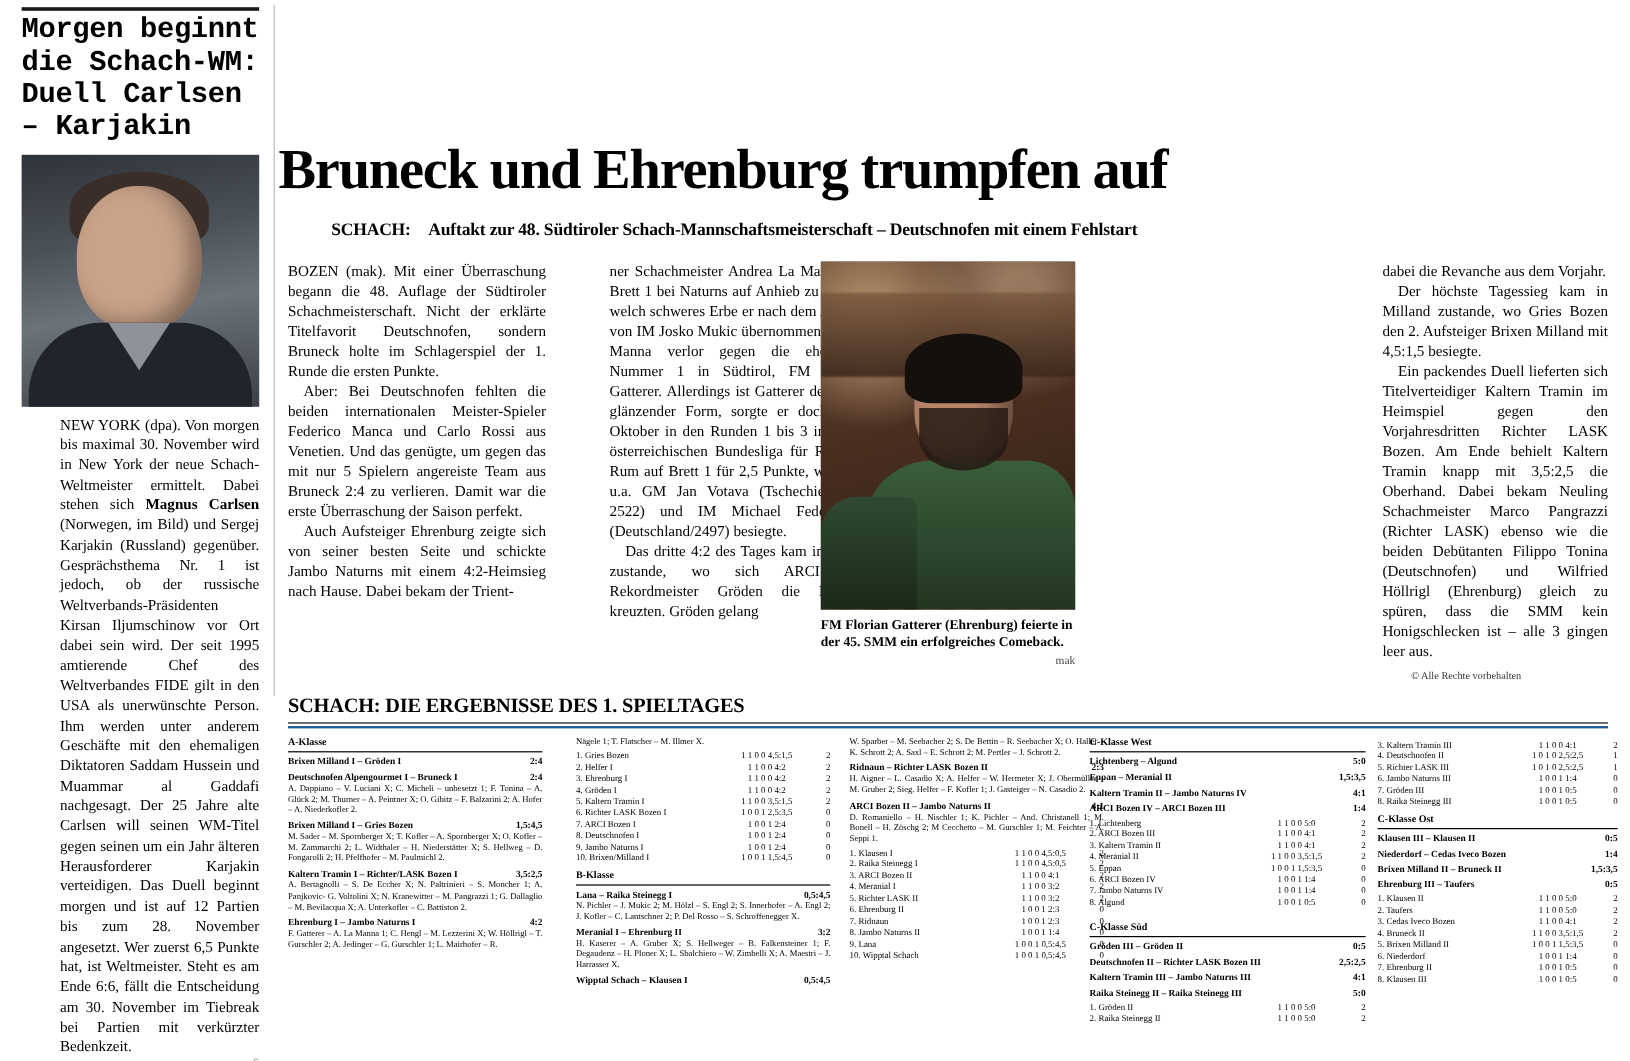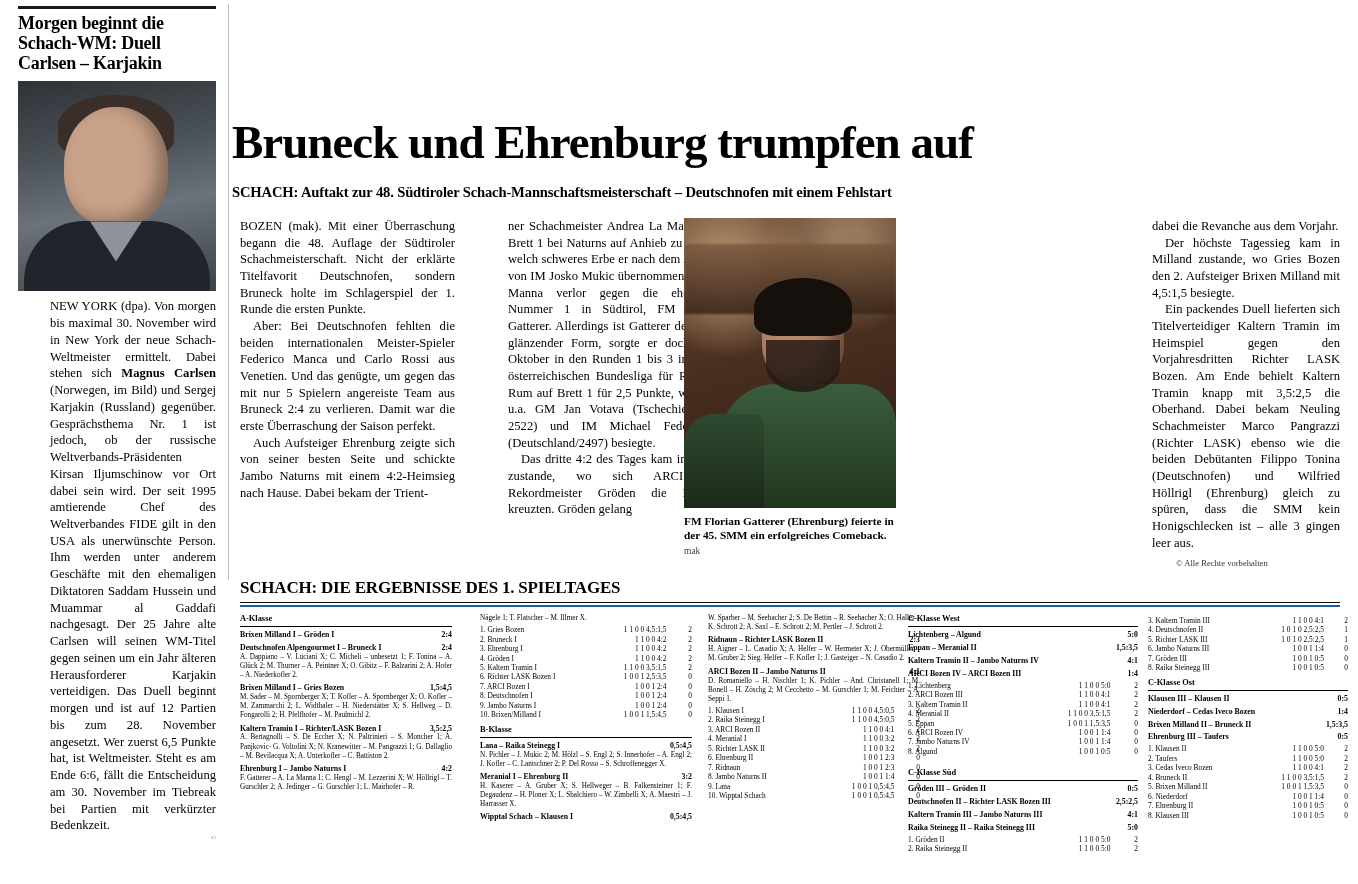--- a/index.html
+++ b/index.html
@@ -26,23 +26,23 @@
     position: absolute;
     left: 18px;
     top: 6px;
     width: 198px;
   }
   .teaser-rule-top {
     border-top: 3px solid #1a1a1a;
     margin-bottom: 4px;
   }
   .teaser-title {
-    font-family: Liberation Serif, serif;
+    font-family: Liberation Mono, monospace;
     font-weight: bold;
-    font-size: 18px;
+    font-size: 24px;
     line-height: 1.12;
     letter-spacing: -0.3px;
     margin: 0 0 8px 0;
   }
   .teaser-photo {
     width: 198px;
     height: 210px;
     background: linear-gradient(170deg,#2e3338 0%, #4b5258 35%, #6c727a 60%, #3c4146 100%);
     position: relative;
     overflow: hidden;
@@ -123,22 +123,22 @@
     line-height: 1.06;
     letter-spacing: -1px;
     margin: 110px 0 0 0;
   }
   .subhead {
     font-size: 14.6px;
     font-weight: bold;
     margin-top: 16px;
     letter-spacing: -0.15px;
   }
-  .subhead .kicker { font-weight: bold; }
-  .subhead .rest { font-weight: bold; }
+  .subhead .kicker { font-weight: bold; margin-left: 44px; }
+  .subhead .rest { font-weight: bold; margin-left: 12px; }
 
   
   .cols {
     position: absolute;
     left: 240px;
     top: 218px;
     width: 1100px;
     height: 342px;
   }
   .col {
@@ -213,20 +213,21 @@
     position: absolute;
     left: 684px;
     top: 514px;
     width: 212px;
     font-size: 11.3px;
     line-height: 1.28;
     font-weight: bold;
   }
   .caption .mak {
     display: block;
+    text-align: right;
     font-weight: normal;
     font-size: 9.5px;
     color: #444;
     margin-top: 2px;
   }
   .rights {
     position: absolute;
     left: 1176px;
     top: 558px;
     font-size: 8.6px;
@@ -285,21 +286,21 @@
   .match .score { float: right; font-weight: bold; }
   .lineup {
     font-size: 7.2px;
     line-height: 1.27;
     text-align: justify;
     clear: both;
   }
   .tbl { width: 100%; border-collapse: collapse; font-size: 7.4px; }
   .tbl td { padding: 0; vertical-align: top; }
   .tbl td.nm { width: 62%; }
-  .tbl td.pt { width: 26%; text-align: right; }
+  .tbl td.pt { width: 26%; text-align: center; }
   .tbl td.mp { width: 12%; text-align: right; }
   .standings { margin-top: 2px; }
   .gap { height: 5px; }
 </style>
 </head>
 <body>
 
 <div class="page">
 
   <div class="teaser">
@@ -406,21 +407,21 @@
       <div class="lineup">Nägele 1; T. Flatscher – M. Illmer X.</div>
 
       <table class="tbl standings">
         <tbody>
             <tr>
           <td class="nm"><span>1.</span> <span>Gries Bozen</span></td>
           <td class="pt">1 1 0 0 4,5:1,5</td>
           <td class="mp">2</td>
         </tr>
         <tr>
-          <td class="nm"><span>2.</span> <span>Bruneck I</span></td>
+          <td class="nm"><span>2.</span> <span>Helfer I</span></td>
           <td class="pt">1 1 0 0 4:2</td>
           <td class="mp">2</td>
         </tr>
         <tr>
           <td class="nm"><span>3.</span> <span>Ehrenburg I</span></td>
           <td class="pt">1 1 0 0 4:2</td>
           <td class="mp">2</td>
         </tr>
         <tr>
           <td class="nm"><span>4.</span> <span>Gröden I</span></td>

